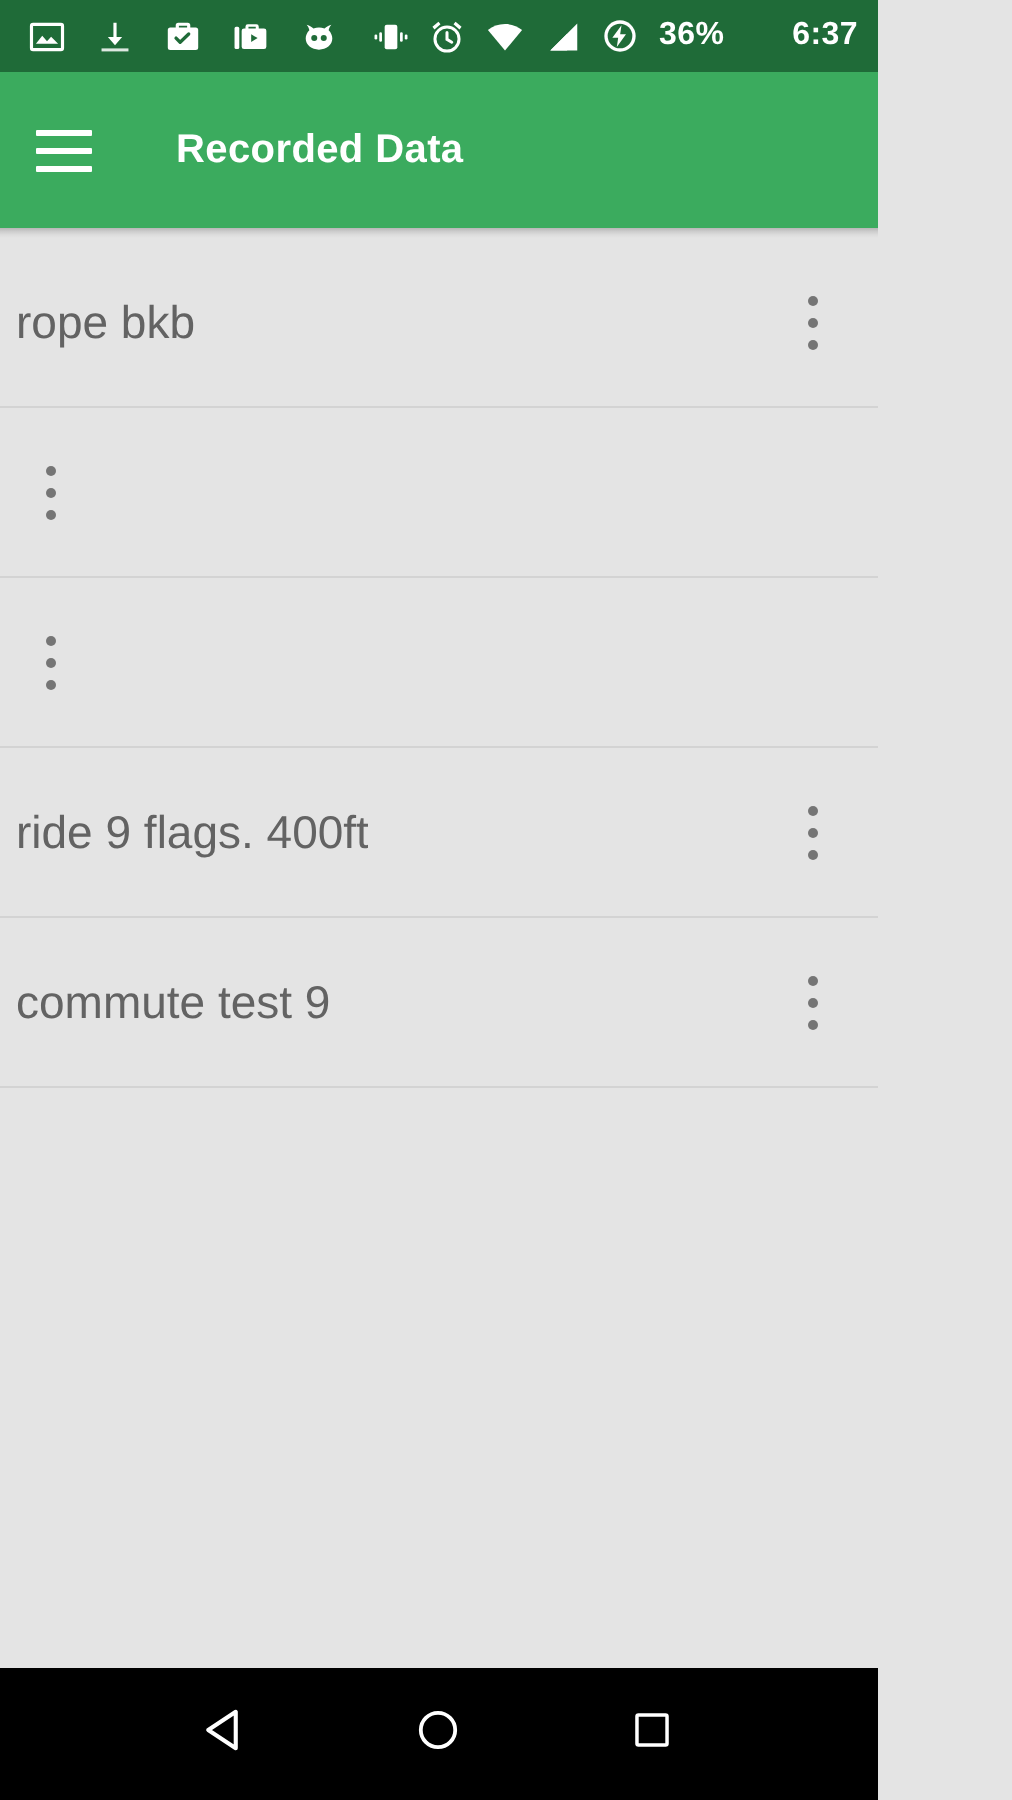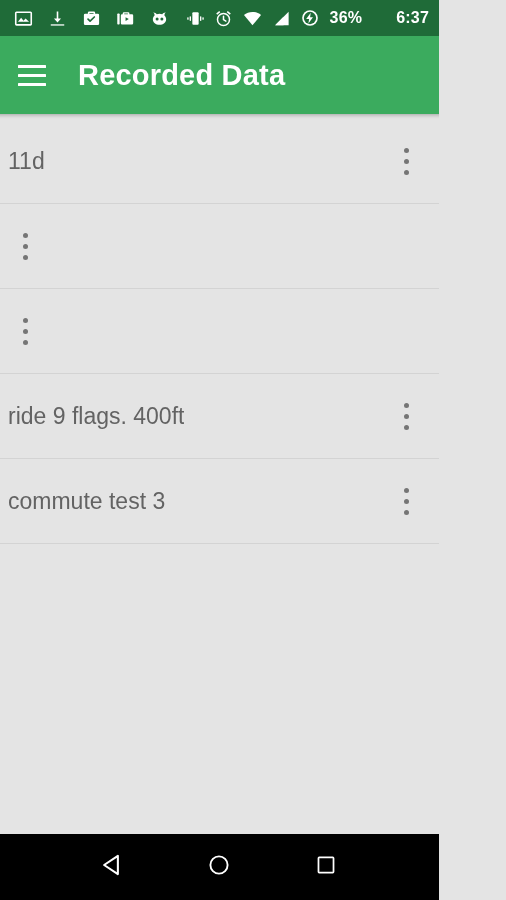--- a/index.html
+++ b/index.html
@@ -77,23 +77,23 @@
   }
   .menu-button .bar {
     width: 28px;
     height: 3px;
     background: #ffffff;
     border-radius: 0.5px;
     margin: 3px 0;
   }
   .app-title {
     color: #ffffff;
-    font-size: 29px;
+    font-size: 20px;
     font-weight: bold;
-    margin-left: 16px;
+    margin-left: 26px;
     letter-spacing: 0.2px;
     white-space: nowrap;
   }
 
   
   .bar-shadow {
     height: 5px;
     flex: 0 0 auto;
     background: linear-gradient(to bottom,
       rgba(0,0,0,0.20) 0%,
@@ -253,21 +253,21 @@
       <div class="bar"></div>
       <div class="bar"></div>
       <div class="bar"></div>
     </div>
     <div class="app-title">Recorded Data</div>
   </div>
   <div class="bar-shadow"></div>
 
   <div class="list" id="list-container">
       <div class="list-item">
-        <div class="list-item-label">11d</div>
+        <div class="list-item-label">rope bkb</div>
         <div class="overflow-button">
           <div class="dot"></div>
           <div class="dot"></div>
           <div class="dot"></div>
         </div>
       </div>
       <div class="list-item">
         <div class="overflow-button">
           <div class="dot"></div>
           <div class="dot"></div>
@@ -283,21 +283,21 @@
       </div>
       <div class="list-item">
         <div class="list-item-label">ride 9 flags. 400ft</div>
         <div class="overflow-button">
           <div class="dot"></div>
           <div class="dot"></div>
           <div class="dot"></div>
         </div>
       </div>
       <div class="list-item">
-        <div class="list-item-label">commute test 3</div>
+        <div class="list-item-label">commute test 9</div>
         <div class="overflow-button">
           <div class="dot"></div>
           <div class="dot"></div>
           <div class="dot"></div>
         </div>
       </div>
     </div>
 
   <div class="nav-bar">
     <div class="nav-btn">

